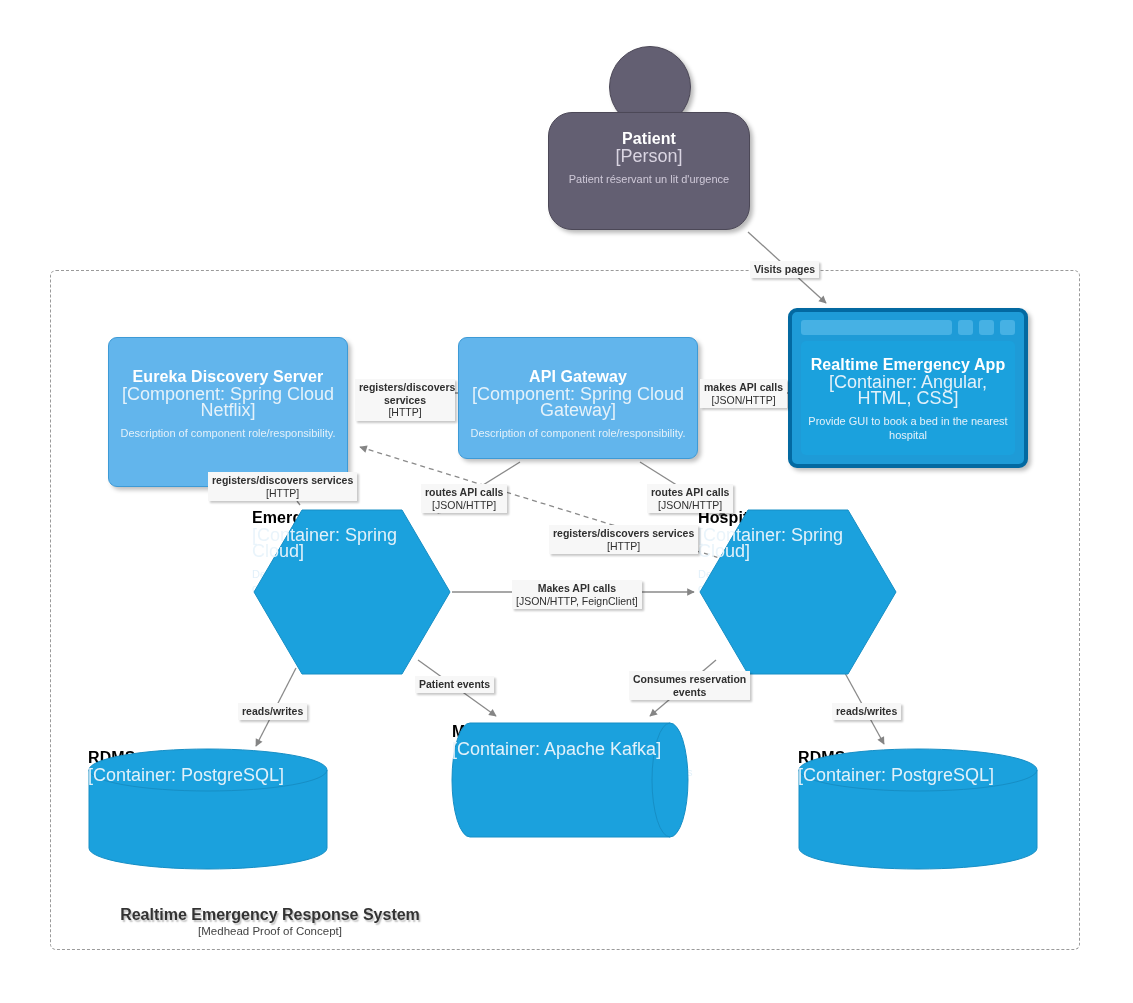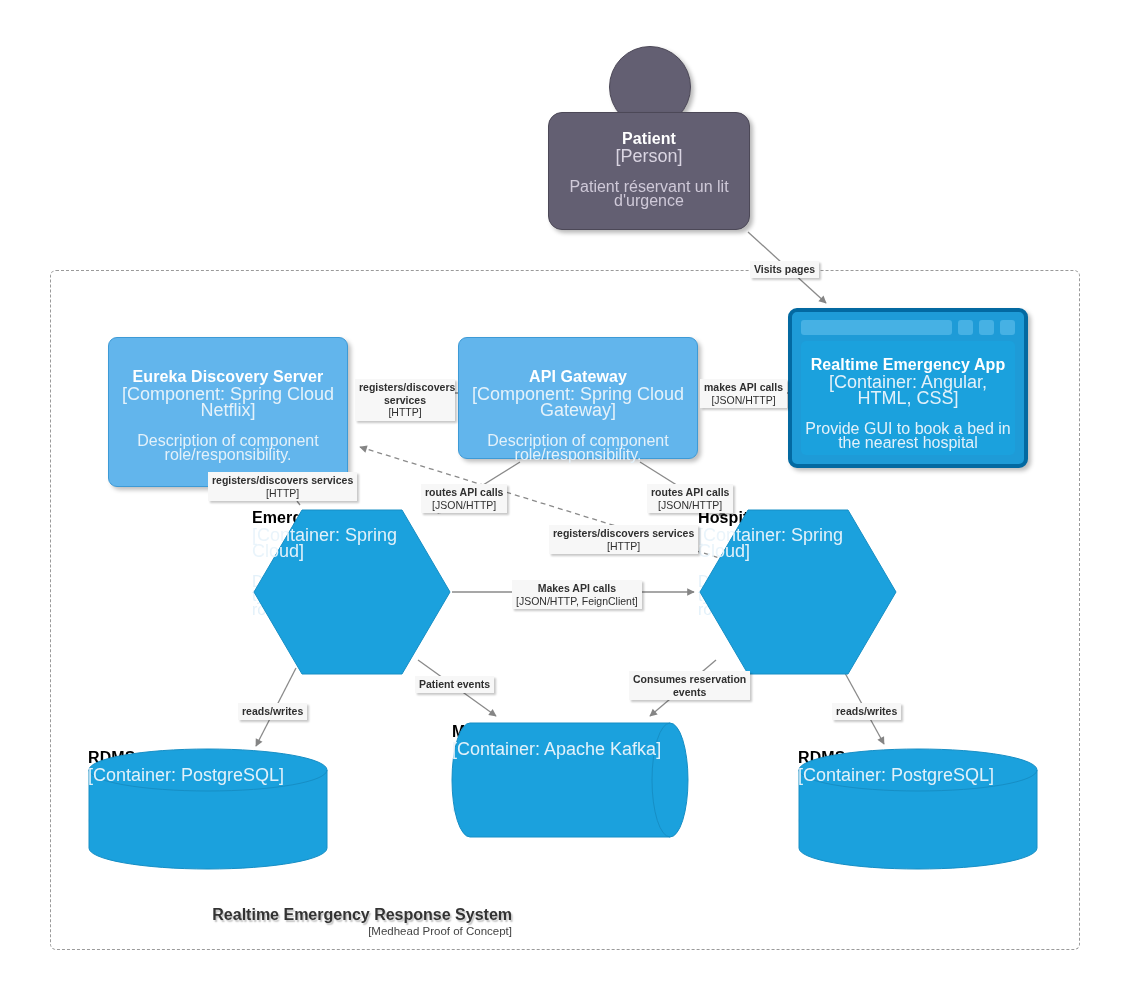--- a/index.html
+++ b/index.html
@@ -39,40 +39,40 @@
     line-height:19px;
     letter-spacing:.1px;
   }
   .n-tech{
     font-size:18px;
     line-height:16px;
     color:#e9f4fb;
     opacity:.97;
   }
   .n-desc{
-    font-size:16px;
+    font-size:11px;
     line-height:14px;
     color:#e3f1fa;
-    margin-top:16px;
+    margin-top:8px;
   }
 
   
   .person-head{
     position:absolute;
     width:80px;height:80px;
     border-radius:50%;
     background:#635f72;
     border:1px solid #4c4857;
     box-shadow:3px 3px 4px rgba(0,0,0,.28);
   }
   .person-body{
     position:absolute;
     background:#635f72;
     border:1px solid #4c4857;
-    border-radius:14px;
+    border-radius:24px;
     box-shadow:3px 3px 4px rgba(0,0,0,.28);
     text-decoration:underline;
   }
   .person-body .n-tech{color:#ded9e6;}
   .person-body .n-desc{color:#cfc9d8;}
 
   
   .box{
     background:#62b5ec;
     border:1px solid #3d9ad6;
@@ -117,23 +117,22 @@
 
   
   .boundary{
     position:absolute;
     border:1.6px dashed #9a9a9a;
     border-radius:6px;
     background:transparent;
   }
   .boundary-label{
     position:absolute;
-    text-align:right;
+    text-align:center;
     color:#3a3a3a;
-    margin-left:32px;
   }
   .b-title{
     font-size:16px;font-weight:bold;line-height:19px;
     text-shadow:1.5px 1.5px 1.5px rgba(0,0,0,.25);
     color:#333333;
   }
   .b-sub{
     font-size:11.5px;line-height:15px;color:#444444;
   }
 

